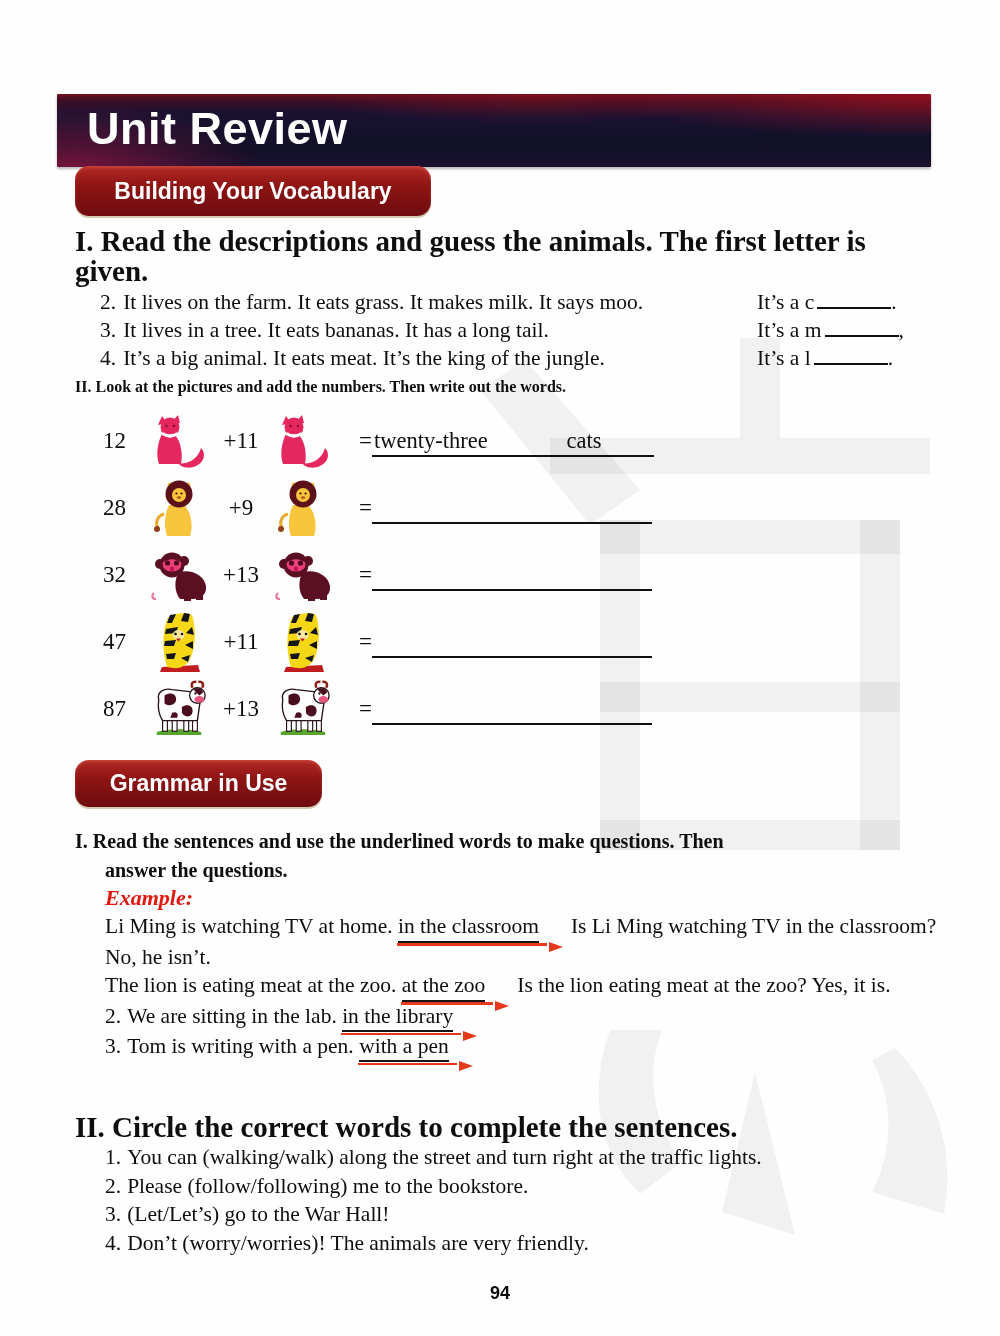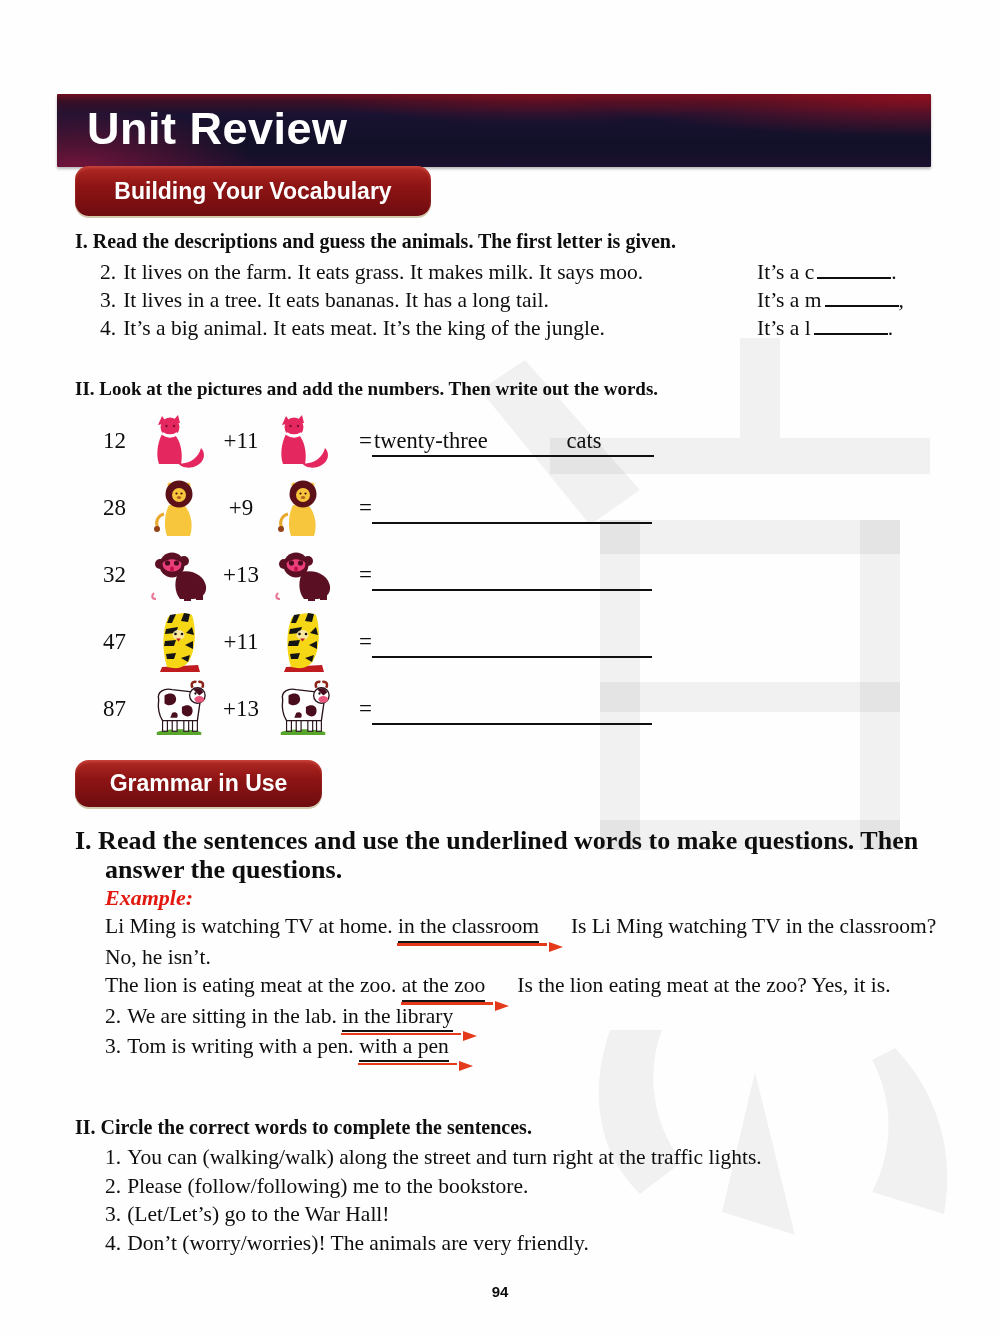--- a/index.html
+++ b/index.html
@@ -21,62 +21,62 @@
     font-weight:700;font-size:45px;letter-spacing:.5px;color:#ffffff;}
 
   
   .badge{position:absolute;border-radius:14px;font-family:"Liberation Sans",sans-serif;font-weight:700;
     color:#fff;display:flex;align-items:center;justify-content:center;
     background:linear-gradient(180deg,#b12a24 0%,#8e1414 40%,#6e0c10 100%);
     box-shadow:inset 0 2px 3px rgba(255,130,110,.3), 0 2px 0 rgba(125,105,25,.35);}
   .badge-vocab{left:75px;top:166px;width:356px;height:50px;font-size:23px;}
   .badge-grammar{left:75px;top:760px;width:247px;height:47px;font-size:23px;}
 
-  .s-heading{font-size:20px;font-weight:700;line-height:30px;margin:0;}
+  .s-heading{font-size:29px;font-weight:700;line-height:30px;margin:0;}
 
   
   .s1{position:absolute;left:75px;top:226px;width:866px;}
   .s1 .rows{margin-top:2px;}
   .v-item{display:flex;padding-left:25px;line-height:28px;font-size:21.5px;}
   .v-main{width:657px;flex:none;}
   .v-num{padding-right:7px;}
   .blank-s{display:inline-block;width:74px;height:18px;border-bottom:2.2px solid #101010;margin-left:3px;}
 
   
-  .s2-heading{position:absolute;left:75px;top:378px;width:870px;font-size:19px;font-weight:700;margin:0;}
+  .s2-heading{position:absolute;left:75px;top:378px;width:870px;font-size:16px;font-weight:700;margin:0;}
   .add-rows{position:absolute;left:63px;top:407px;width:720px;}
   .add-row{display:flex;align-items:center;height:67px;padding-left:40px;font-size:23px;}
   .count{width:42px;flex:none;}
   .icon-box{width:68px;flex:none;display:flex;justify-content:center;align-items:flex-end;}
   .plus{width:56px;flex:none;text-align:center;}
   .eq{margin-left:22px;flex:none;}
   .blank{width:140px;flex:none;border-bottom:2.6px solid #101010;text-align:center;
          font-size:22.5px;height:30px;line-height:32px;}
   .blank.w-left{text-align:left;padding-left:2px;}
 
   
   .g1{position:absolute;left:75px;top:827px;width:868px;font-size:21.5px;line-height:28.4px;}
-  .g-head{font-weight:700;font-size:26px;line-height:28.5px;}
+  .g-head{font-weight:700;font-size:20px;line-height:28.5px;}
   .g-head2{padding-left:30px;}
   .g-example-label{color:#e2180e;font-weight:700;font-style:italic;padding-left:30px;font-size:22px;}
   .g-para{margin:0;padding-left:30px;width:848px;}
   .ua{position:relative;display:inline-block;border-bottom:2.2px solid #141414;text-align:right;}
   .ua::before{content:"";position:absolute;left:-1px;right:-8px;bottom:-5px;height:2.4px;background:#e5391b;}
   .ua::after{content:"";position:absolute;right:-24px;bottom:-11px;width:0;height:0;
              border-left:14px solid #e5391b;border-top:5px solid transparent;border-bottom:5px solid transparent;}
   .post{padding-left:32px;}
   .g-item{padding-left:30px;}
   .g-num{padding-right:6px;}
 
   
   .g2{position:absolute;left:75px;top:1112px;width:868px;font-size:21.5px;line-height:28.6px;}
   .g2 .s-heading{margin-bottom:1px;}
 
   .footer{position:absolute;left:0;right:0;top:1283px;text-align:center;
-          font-family:"Liberation Sans",sans-serif;font-weight:700;font-size:15px;color:#0b0b0b;}
+          font-family:"Liberation Sans",sans-serif;font-weight:700;font-size:18px;color:#0b0b0b;}
 </style>
 </head>
 <body>
 
 <div class="page">
 
   <svg class="watermark" width="600" height="980" viewBox="0 0 600 980">
     <g fill="#000000" fill-opacity="0.05">
       <path d="M10 60 L55 30 L170 160 L120 195 Z"></path>
       <rect x="270" y="8" width="40" height="100"></rect>

